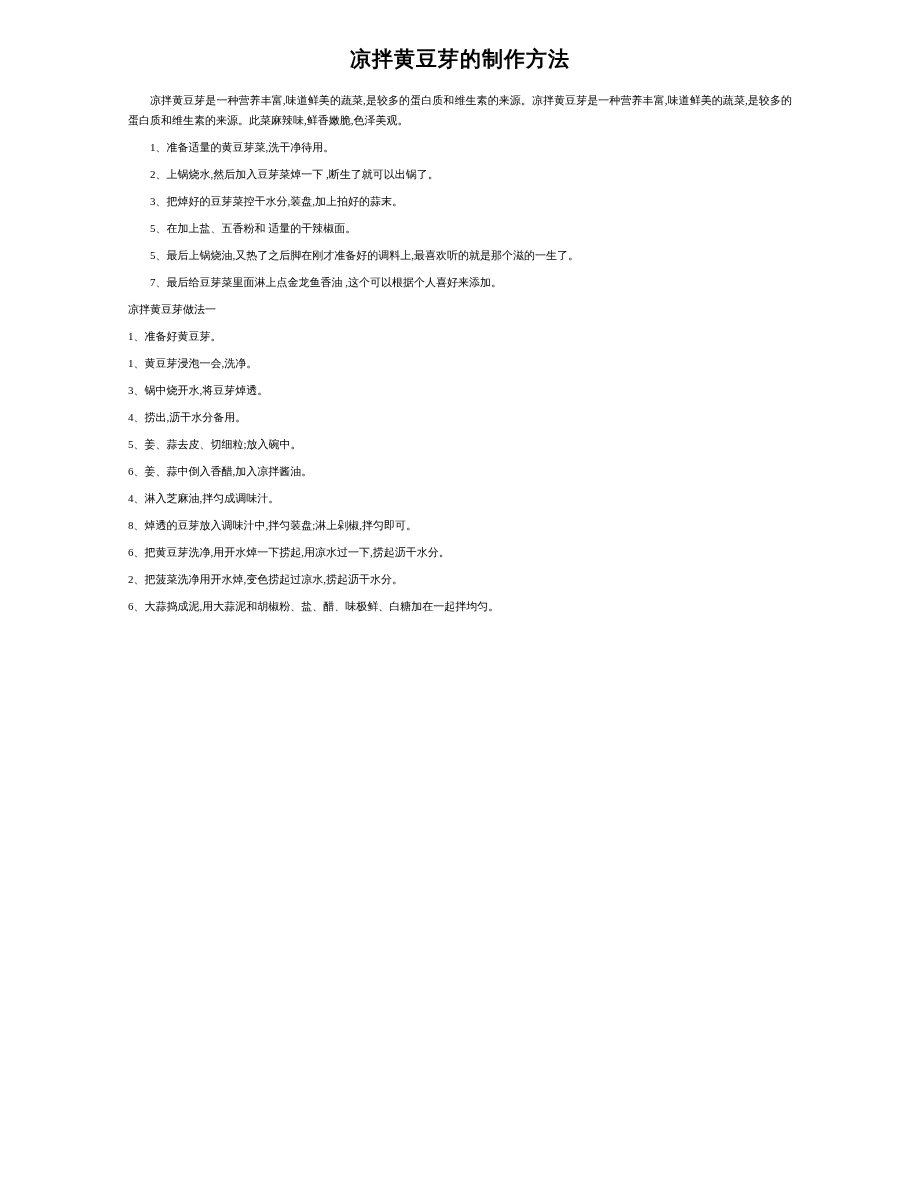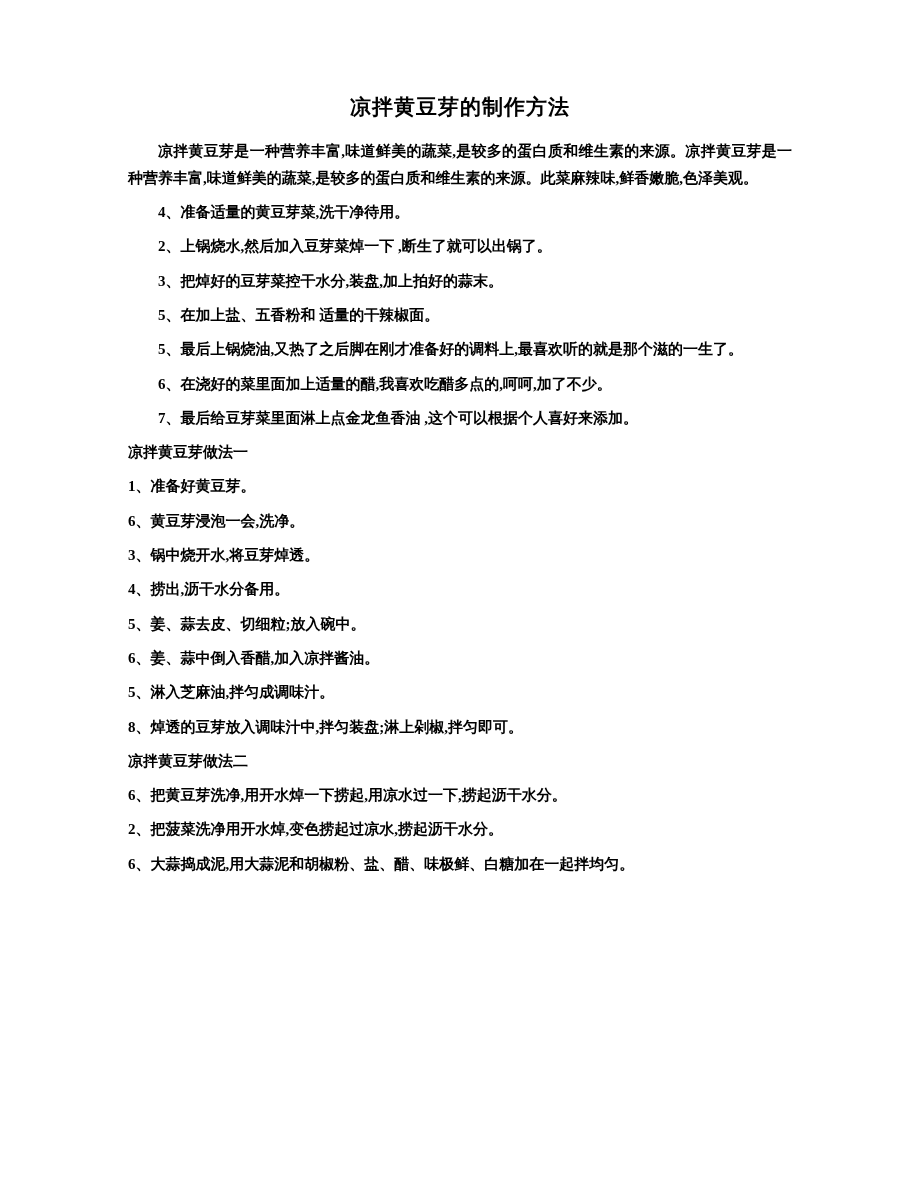--- a/index.html
+++ b/index.html
@@ -12,38 +12,37 @@
     height: 1191px;
     font-family: "Liberation Serif", "DejaVu Serif", serif;
     color: #000000;
     position: relative;
     overflow: hidden;
   }
   .page {
     width: 920px;
     height: 1191px;
     box-sizing: border-box;
-    padding: 92px 128px 0 128px;
+    padding: 44px 128px 0 128px;
     position: relative;
   }
   .doc-title {
     text-align: center;
     font-size: 21px;
     font-weight: bold;
     letter-spacing: 1px;
     margin: 0 0 14px 0;
     line-height: 1.5;
   }
   p.para {
-    font-size: 15px;
+    font-size: 11px;
     line-height: 1.82;
     margin: 0 0 7px 0;
     text-align: justify;
     text-justify: inter-ideograph;
-    font-weight: bold;
   }
   p.indent {
     text-indent: 2em;
   }
   p.step {
     text-indent: 2em;
   }
   p.sub-head {
     text-indent: 0;
     margin-top: 4px;
@@ -55,36 +54,34 @@
 </style>
 </head>
 <body>
 
 <div class="page">
 
   <h1 class="doc-title">凉拌黄豆芽的制作方法</h1>
 
   <p class="para indent">凉拌黄豆芽是一种营养丰富,味道鲜美的蔬菜,是较多的蛋白质和维生素的来源。凉拌黄豆芽是一种营养丰富,味道鲜美的蔬菜,是较多的蛋白质和维生素的来源。此菜麻辣味,鲜香嫩脆,色泽美观。</p>
 
-  <p class="para step">4、准备适量的黄豆芽菜,洗干净待用。</p>
+  <p class="para step">1、准备适量的黄豆芽菜,洗干净待用。</p>
   <p class="para step">2、上锅烧水,然后加入豆芽菜焯一下 ,断生了就可以出锅了。</p>
   <p class="para step">3、把焯好的豆芽菜控干水分,装盘,加上拍好的蒜末。</p>
   <p class="para step">5、在加上盐、五香粉和 适量的干辣椒面。</p>
   <p class="para step">5、最后上锅烧油,又热了之后脚在刚才准备好的调料上,最喜欢听的就是那个滋的一生了。</p>
-  <p class="para step">6、在浇好的菜里面加上适量的醋,我喜欢吃醋多点的,呵呵,加了不少。</p>
   <p class="para step">7、最后给豆芽菜里面淋上点金龙鱼香油 ,这个可以根据个人喜好来添加。</p>
 
   <p class="para sub-head">凉拌黄豆芽做法一</p>
   <p class="para no-indent">1、准备好黄豆芽。</p>
-  <p class="para no-indent">6、黄豆芽浸泡一会,洗净。</p>
+  <p class="para no-indent">1、黄豆芽浸泡一会,洗净。</p>
   <p class="para no-indent">3、锅中烧开水,将豆芽焯透。</p>
   <p class="para no-indent">4、捞出,沥干水分备用。</p>
   <p class="para no-indent">5、姜、蒜去皮、切细粒;放入碗中。</p>
   <p class="para no-indent">6、姜、蒜中倒入香醋,加入凉拌酱油。</p>
-  <p class="para no-indent">5、淋入芝麻油,拌匀成调味汁。</p>
+  <p class="para no-indent">4、淋入芝麻油,拌匀成调味汁。</p>
   <p class="para no-indent">8、焯透的豆芽放入调味汁中,拌匀装盘;淋上剁椒,拌匀即可。</p>
 
-  <p class="para sub-head">凉拌黄豆芽做法二</p>
   <p class="para no-indent">6、把黄豆芽洗净,用开水焯一下捞起,用凉水过一下,捞起沥干水分。</p>
   <p class="para no-indent">2、把菠菜洗净用开水焯,变色捞起过凉水,捞起沥干水分。</p>
   <p class="para no-indent">6、大蒜捣成泥,用大蒜泥和胡椒粉、盐、醋、味极鲜、白糖加在一起拌均匀。</p>
 
 </div>
 
 </body></html>

